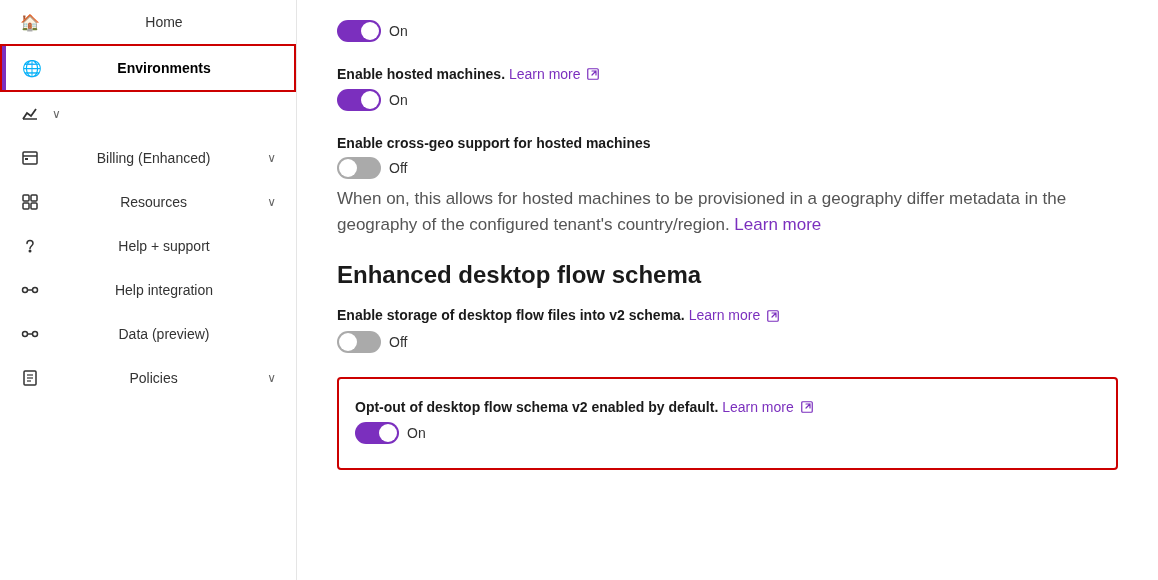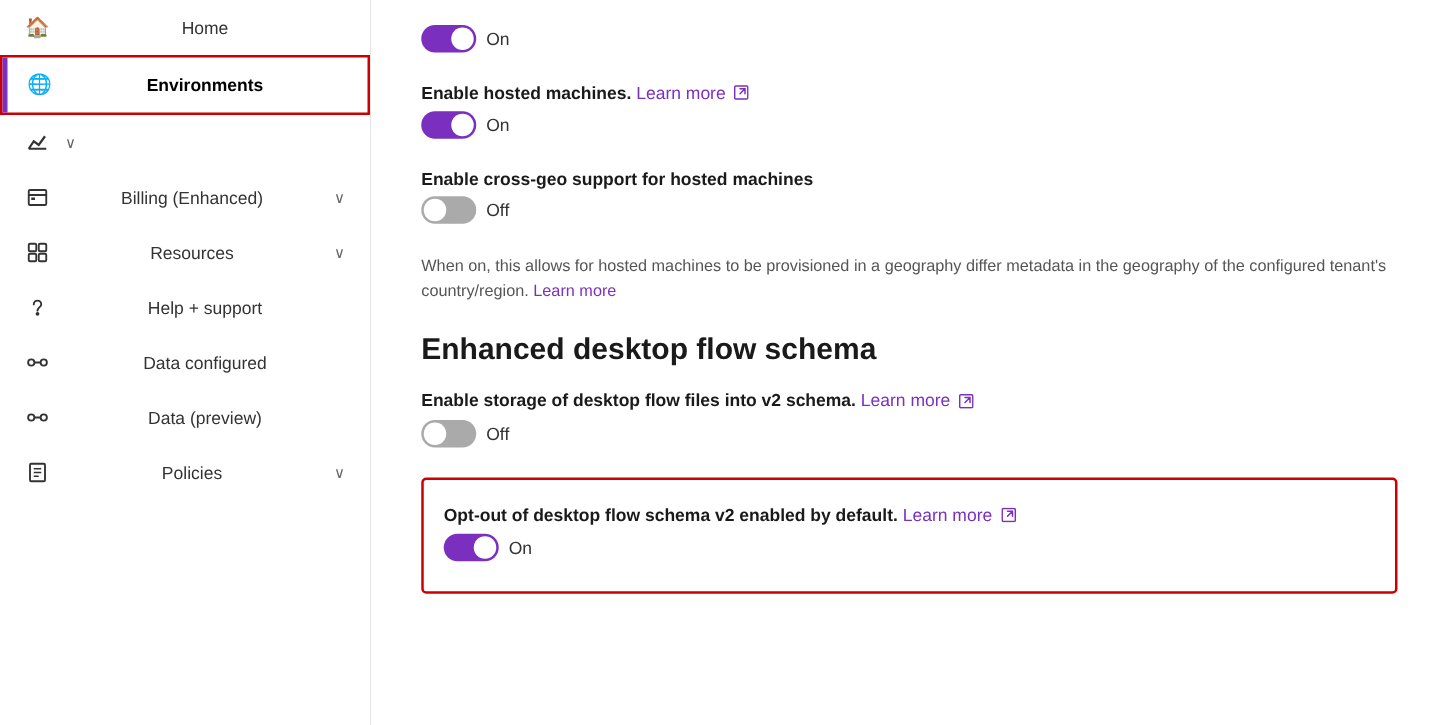--- a/index.html
+++ b/index.html
@@ -101,24 +101,24 @@
       width: 18px;
       height: 18px;
       border-radius: 50%;
       background: #fff;
       transition: left 0.2s;
     }
     .toggle.on .knob { left: 24px; }
     .toggle.off .knob { left: 2px; }
 
     .description-text {
-      font-size: 13px;
+      font-size: 17px;
       color: #555;
       line-height: 1.5;
-      margin-top: 24px;
+      margin-top: 7px;
     }
     .description-text a {
       color: #7b2fbe;
       text-decoration: none;
     }
 
     .section-title {
       font-size: 24px;
       font-weight: 600;
       color: #1a1a1a;
@@ -194,21 +194,21 @@
     <span class="label">Help + support</span>
   </div>
   <div class="sidebar-item">
     <span class="icon">
       <svg width="18" height="18" viewBox="0 0 18 18" fill="none">
         <circle cx="4" cy="9" r="2.5" stroke="#333" stroke-width="1.5"></circle>
         <circle cx="14" cy="9" r="2.5" stroke="#333" stroke-width="1.5"></circle>
         <line x1="6.5" y1="9" x2="11.5" y2="9" stroke="#333" stroke-width="1.5"></line>
       </svg>
     </span>
-    <span class="label">Data configured</span>
+    <span class="label">Help integration</span>
   </div>
   <div class="sidebar-item">
     <span class="icon">
       <svg width="18" height="18" viewBox="0 0 18 18" fill="none">
         <circle cx="4" cy="9" r="2.5" stroke="#333" stroke-width="1.5"></circle>
         <circle cx="14" cy="9" r="2.5" stroke="#333" stroke-width="1.5"></circle>
         <line x1="6.5" y1="9" x2="11.5" y2="9" stroke="#333" stroke-width="1.5"></line>
       </svg>
     </span>
     <span class="label">Data (preview)</span>

